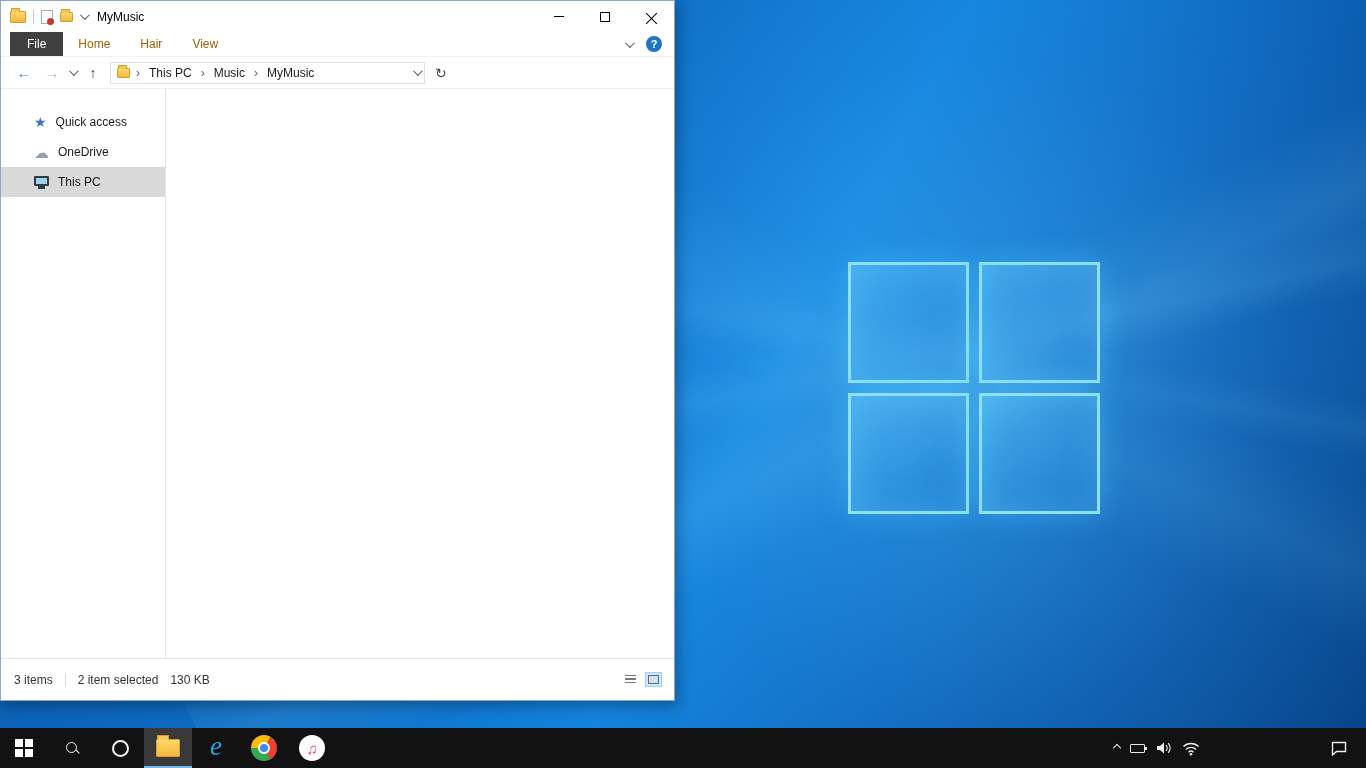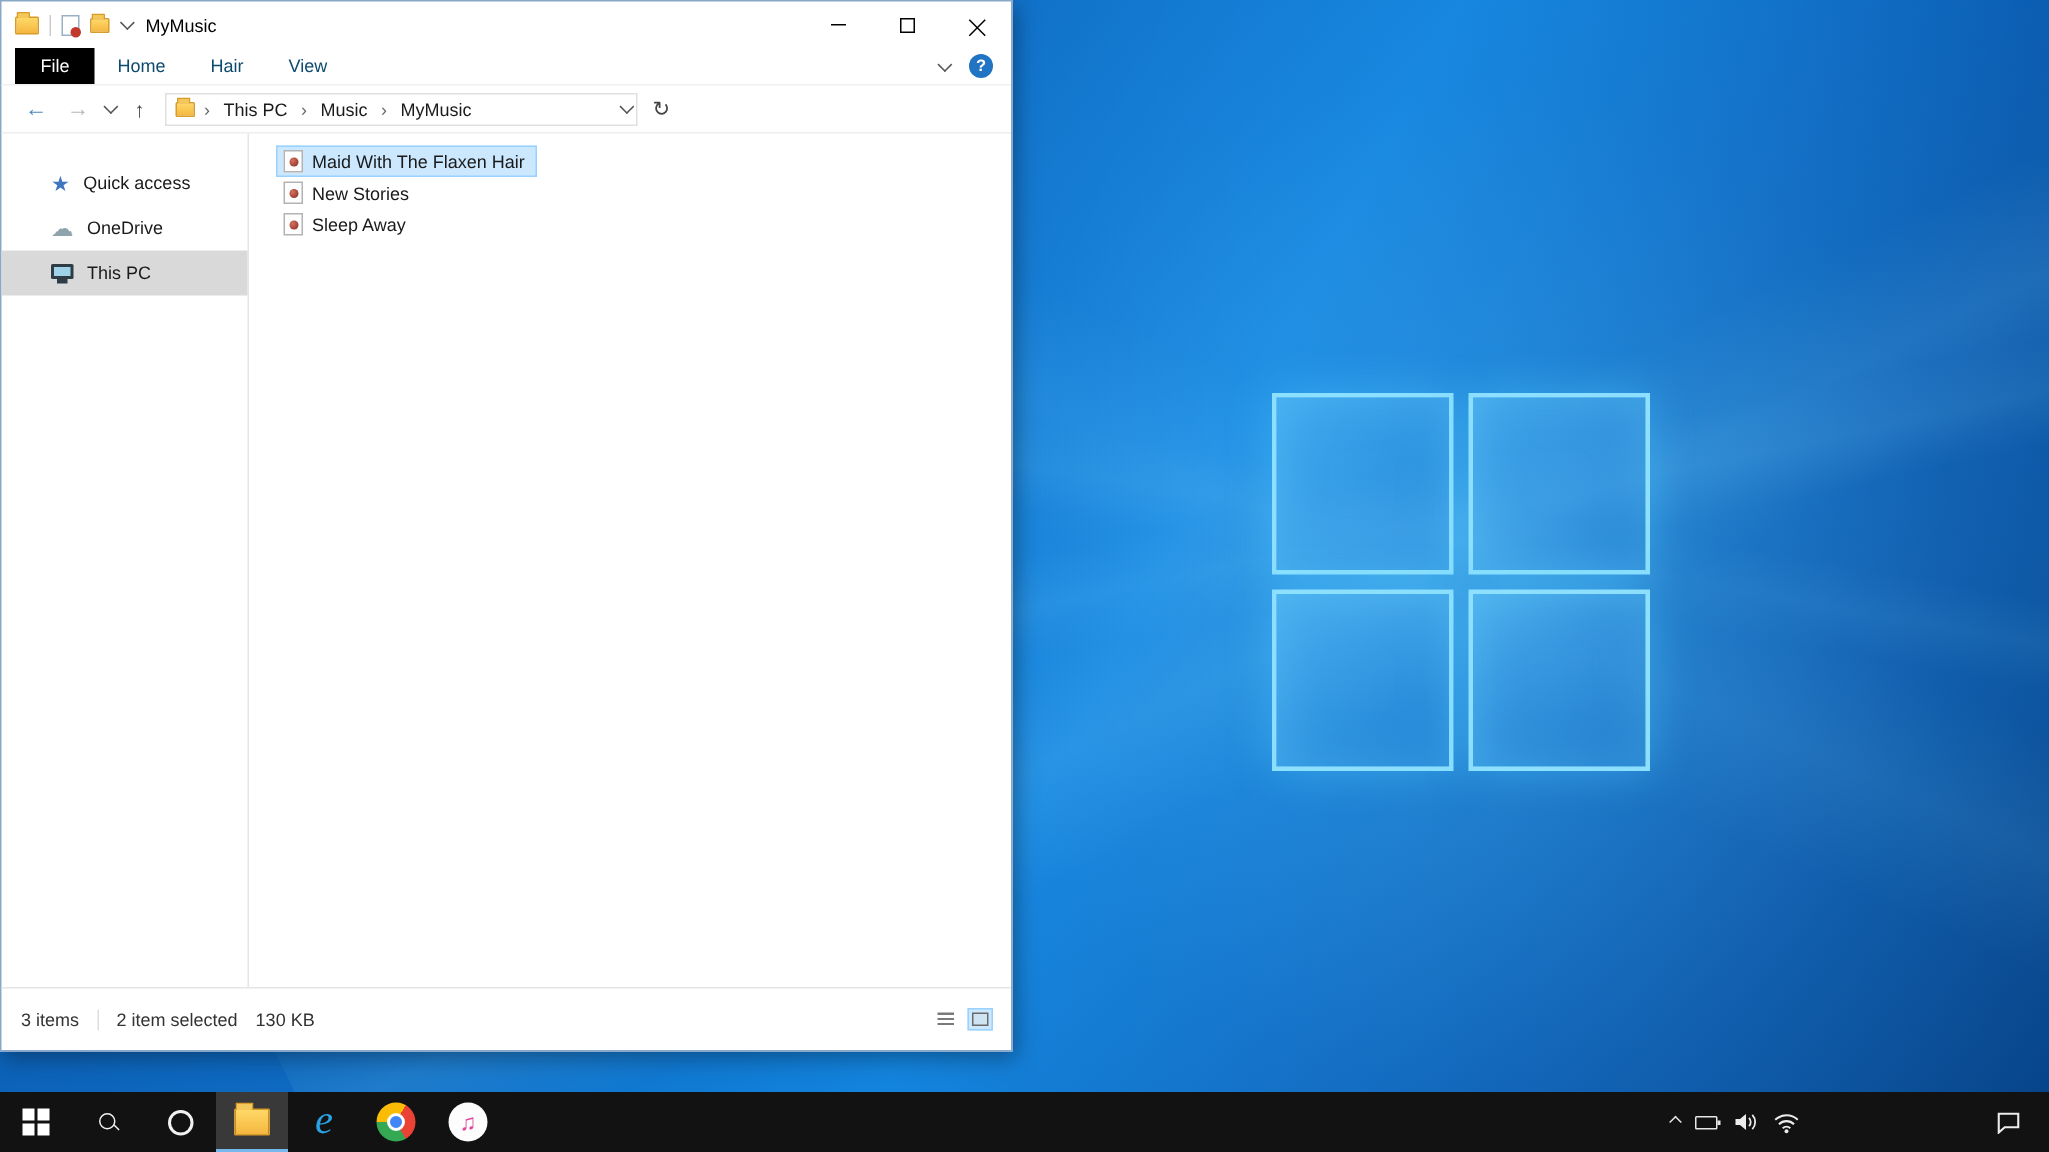--- a/index.html
+++ b/index.html
@@ -48,22 +48,22 @@
   .cap { width:46px; display:flex; align-items:center; justify-content:center; cursor:default; }
   .min-glyph { width:10px; height:1px; background:#000; }
   .max-glyph { width:10px; height:10px; border:1px solid #000; }
   .x-glyph { position:relative; width:11px; height:11px; }
   .x-glyph::before,.x-glyph::after { content:""; position:absolute; left:5px; top:0;
     width:1px; height:15px; background:#000; }
   .x-glyph::before { transform:rotate(45deg); }
   .x-glyph::after  { transform:rotate(-45deg); }
 
   .ribbon { height:25px; display:flex; align-items:stretch; border-bottom:1px solid #f0f0f0; flex:0 0 auto; }
-  .tab { padding:0 15px; display:flex; align-items:center; color:#0c4a6e; }
-  .tab.file { background:#000000; color:#fff; padding:0 17px; margin-left:9px; }
+  .tab { padding:0 15px; display:flex; align-items:center; color:#a16207; }
+  .tab.file { background:#404040; color:#fff; padding:0 17px; margin-left:9px; }
   .ribbon-right { margin-left:auto; display:flex; align-items:center; gap:14px; padding-right:12px; }
   .help-circle { width:16px; height:16px; border-radius:50%; background:#2173c4; color:#fff;
     font-size:11px; font-weight:bold; display:flex; align-items:center; justify-content:center; }
 
   .navbar { height:32px; display:flex; align-items:center; gap:6px; padding:0 10px 0 12px;
     border-bottom:1px solid #eee; flex:0 0 auto; }
   .nav-arrow { font-size:15px; width:22px; text-align:center; }
   .back { color:#4d86c0; }
   .fwd { color:#b7b7b7; }
   .up { color:#444; font-size:14px; }
@@ -220,34 +220,20 @@
       <div class="side-item">
         <span class="cloud">☁</span>
         <span>OneDrive</span>
       </div>
       <div class="side-item selected">
         <span class="monitor"></span>
         <span>This PC</span>
       </div>
     </div>
 
-    <div class="filelist">
-      <div class="file-row selected">
-        <span class="media-ic"></span>
-        <span>Maid With The Flaxen Hair</span>
-      </div>
-      <div class="file-row">
-        <span class="media-ic"></span>
-        <span>New Stories</span>
-      </div>
-      <div class="file-row">
-        <span class="media-ic"></span>
-        <span>Sleep Away</span>
-      </div>
-    </div>
   </div>
 
   <div class="statusbar">
     <span>3 items</span>
     <span class="status-sep"></span>
     <span>2 item selected</span>
     <span>130 KB</span>
     <div class="view-toggles">
       <span class="vt">
           <span class="vt-list"></span>

